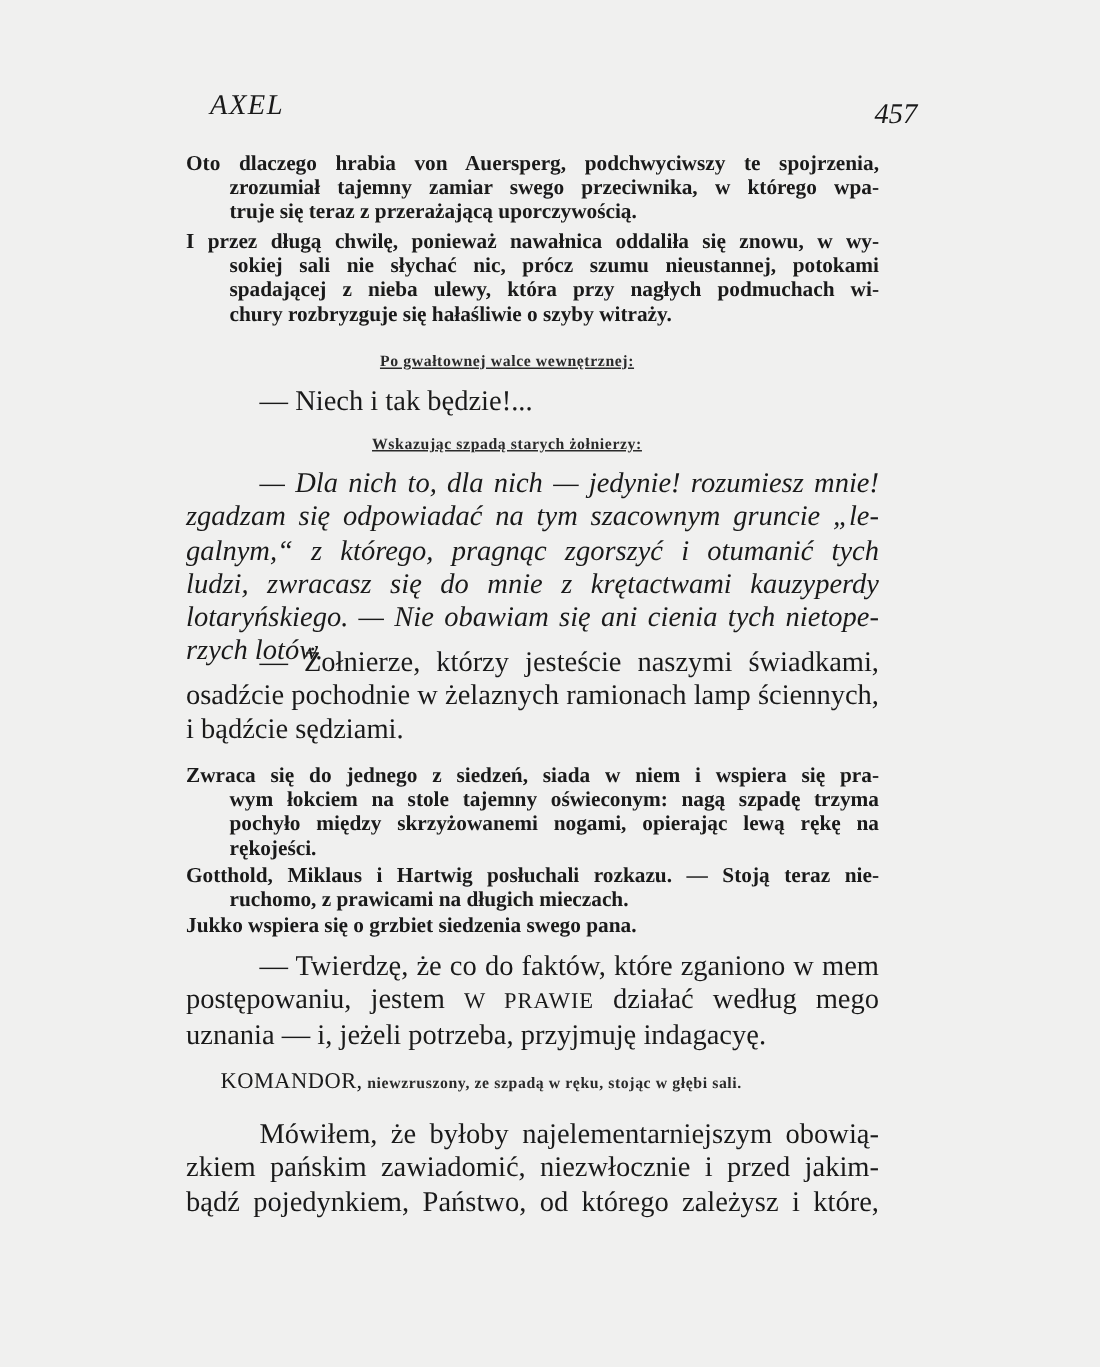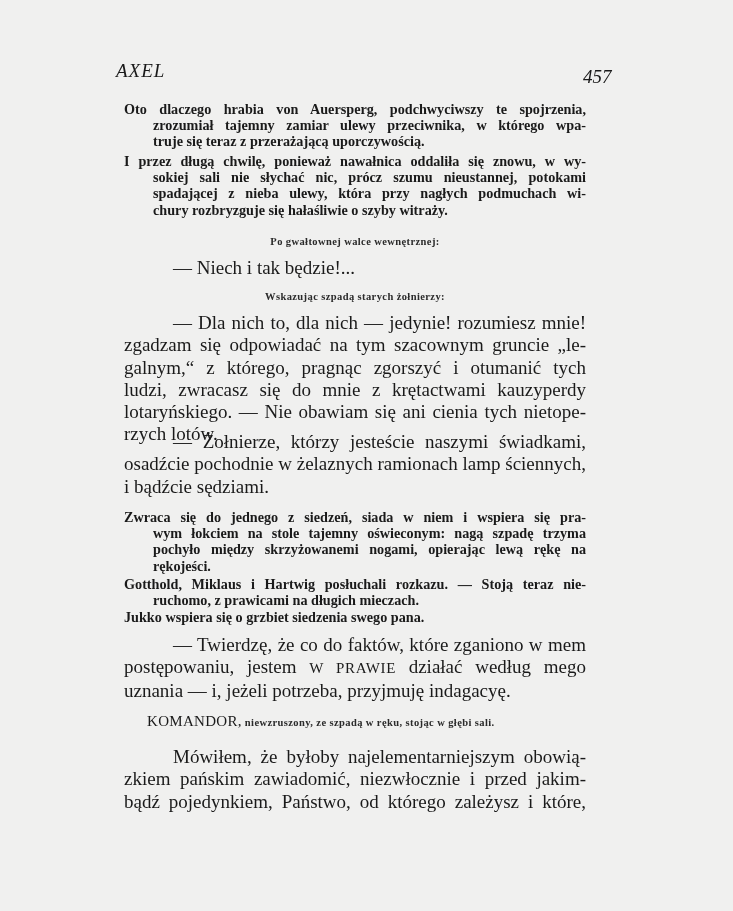--- a/index.html
+++ b/index.html
@@ -16,21 +16,21 @@
       font-family: "Liberation Serif", "DejaVu Serif", serif;
     }
     .page {
       position: absolute;
       left: 0; top: 0;
       width: 733px; height: 911px;
       background: #f0f0ef;
     }
     .running-head {
       position: absolute;
-      left: 116px;
+      left: 140px;
       top: 60px;
       font-style: italic;
       font-size: 19px;
       letter-spacing: 1px;
     }
     .page-number {
       position: absolute;
       left: 565px;
       top: 66px;
       font-style: italic;
@@ -74,27 +74,28 @@
       text-align-last: justify;
     }
     .dialog .line.last {
       text-align-last: left;
     }
     .dialog .first {
       padding-left: 49px;
     }
     .cue {
       position: absolute;
-      left: 124px;
+      left: 107px;
       width: 462px;
       text-align: center;
       font-size: 10.5px;
       letter-spacing: 0.4px;
       font-weight: bold;
       color: #2a2a2a;
+      text-decoration: underline;
     }
     .speaker-line {
       position: absolute;
       left: 147px;
       top: 712px;
       white-space: nowrap;
     }
     .speaker-name {
       font-size: 15px;
       letter-spacing: 0.3px;
@@ -113,40 +114,40 @@
 </head>
 <body>
 
 <div class="page">
 
   <div class="running-head">AXEL</div>
   <div class="page-number">457</div>
 
   <div class="block stage" style="top:101px;">
     <span class="line">Oto dlaczego hrabia von Auersperg, podchwyciwszy te spojrzenia,</span>
-    <span class="line indent">zrozumiał tajemny zamiar ulewy przeciwnika, w którego wpa-</span>
+    <span class="line indent">zrozumiał tajemny zamiar swego przeciwnika, w którego wpa-</span>
     <span class="line indent last">truje się teraz z przerażającą uporczywością.</span>
   </div>
 
   <div class="block stage" style="top:153px;">
     <span class="line">I przez długą chwilę, ponieważ nawałnica oddaliła się znowu, w wy-</span>
     <span class="line indent">sokiej sali nie słychać nic, prócz szumu nieustannej, potokami</span>
     <span class="line indent">spadającej z nieba ulewy, która przy nagłych podmuchach wi-</span>
     <span class="line indent last">chury rozbryzguje się hałaśliwie o szyby witraży.</span>
   </div>
 
   <div class="cue" style="top:236px;">Po gwałtownej walce wewnętrznej:</div>
 
   <div class="block dialog" style="top:257px;">
     <span class="line first last">— Niech i tak będzie!...</span>
   </div>
 
   <div class="cue" style="top:291px;text-align:center;">Wskazując szpadą starych żołnierzy:</div>
 
-  <div class="block dialog" style="top:312px;">
+  <div class="block dialog" style="top:312px;font-style:italic;">
     <span class="line first">— Dla nich to, dla nich — jedynie! rozumiesz mnie!</span>
     <span class="line">zgadzam się odpowiadać na tym szacownym gruncie „le-</span>
     <span class="line">galnym,“ z którego, pragnąc zgorszyć i otumanić tych</span>
     <span class="line">ludzi, zwracasz się do mnie z krętactwami kauzyperdy</span>
     <span class="line">lotaryńskiego. — Nie obawiam się ani cienia tych nietope-</span>
     <span class="line last">rzych lotów.</span>
   </div>
 
   <div class="block dialog" style="top:431px;">
     <span class="line first">— Żołnierze, którzy jesteście naszymi świadkami,</span>

